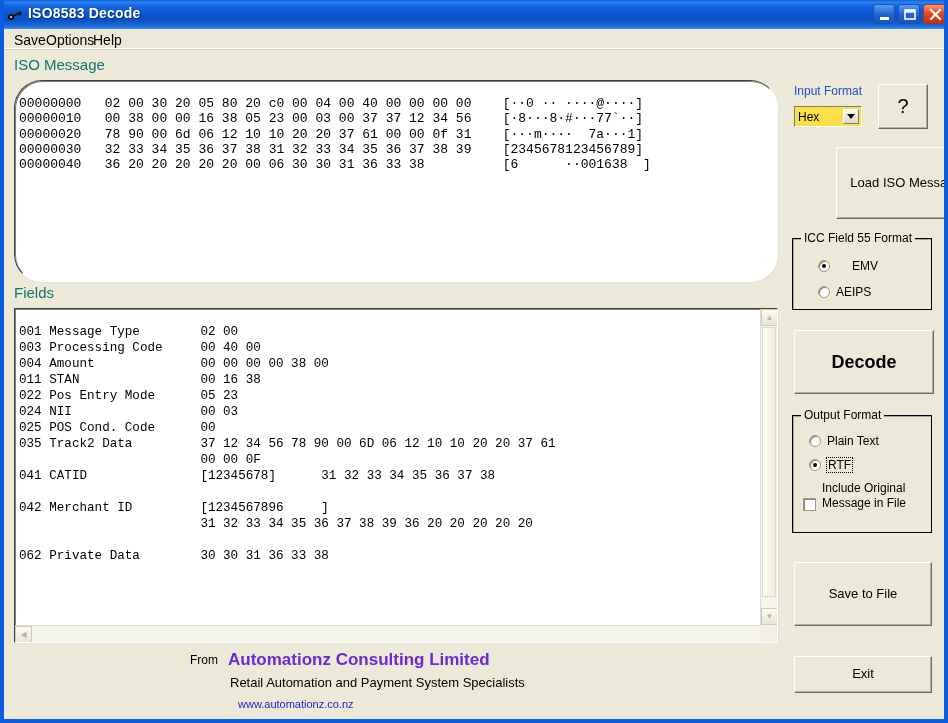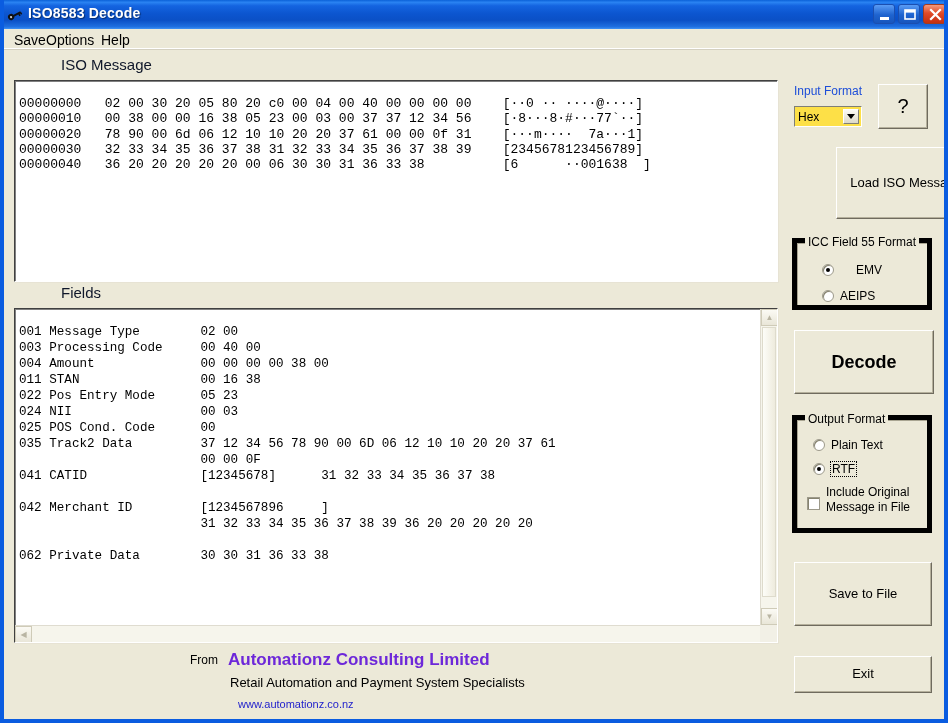--- a/index.html
+++ b/index.html
@@ -64,53 +64,52 @@
   }
   .menu-item {
     position: absolute; top: 2px;
     font-size: 14px;
     color: #000000;
     padding: 1px 4px;
     white-space: nowrap;
   }
   #menu-save { left: 10px; }
   #menu-options { left: 42px; }
-  #menu-help { left: 97px; }
+  #menu-help { left: 89px; }
 
   #menu-sep {
     position: absolute; left: -4px; top: 48px; width: 948px; height: 2px;
     border-top: 1px solid #ffffff;
     border-bottom: 1px solid #d4d0c0;
     box-sizing: border-box;
   }
 
   
   .section-label {
     position: absolute;
     font-size: 15px;
-    color: #0f172a;
+    color: #0f766e;
     white-space: nowrap;
-    margin-left: 47px;
   }
   #lbl-iso-message { left: 10px; top: 56px; }
   #lbl-fields { left: 10px; top: 284px; }
 
   
   .sunken {
     position: absolute;
     background: #ffffff;
     box-sizing: border-box;
     border-top: 1px solid #404040;
     border-left: 1px solid #404040;
     border-right: 1px solid #ffffff;
     border-bottom: 1px solid #ffffff;
     box-shadow: inset 1px 1px 0 #808080, 1px 1px 0 #e7e3d4;
     overflow: hidden;
   }
-  #iso-panel { left: 10px; top: 80px; width: 764px; height: 202px; }
+  #iso-panel { left: 10px; top: 80px; width: 764px; height: 202px; border-radius: 28px; }
   #fields-panel { left: 10px; top: 308px; width: 764px; height: 335px; }
 
   .mono-text {
     position: absolute;
     left: 4px; top: 2px;
     font-family: "Liberation Mono", "DejaVu Sans Mono", monospace;
     font-size: 13px;
     line-height: 15.3px;
     color: #000000;
     white-space: pre;
@@ -204,21 +203,21 @@
   #btn-help { left: 874px; top: 84px; width: 50px; height: 45px; font-size: 20px; }
   #btn-load { left: 790px; top: 147px; width: 140px; height: 72px; font-size: 13px; margin-left: 42px; }
   #btn-decode { left: 790px; top: 330px; width: 140px; height: 64px; font-size: 18px; font-weight: bold; }
   #btn-save-file { left: 790px; top: 562px; width: 138px; height: 64px; font-size: 13px; }
   #btn-exit { left: 790px; top: 656px; width: 138px; height: 37px; font-size: 13px; }
 
   
   .groupbox {
     position: absolute;
     box-sizing: border-box;
-    border: 5px solid #000000;
+    border: 1px solid #000000;
     box-shadow: inset 1px 1px 0 #a9a592;
     padding-left: 12px;
   }
   .groupbox-title {
     position: absolute; top: -8px; left: 8px;
     background: #ece9d8;
     padding: 0 3px;
     font-size: 12px; color: #000; white-space: nowrap;
   }
   #grp-icc { left: 788px; top: 238px; width: 140px; height: 72px; }
@@ -250,21 +249,21 @@
     outline-offset: 0px;
     padding: 0 1px;
   }
   #radio-emv   { left: 25px; top: 20px; gap: 16px; }
   #radio-aeips { left: 25px; top: 46px; }
   #radio-plain { left: 16px; top: 18px; }
   #radio-rtf   { left: 16px; top: 42px; }
 
   #chk-include-row {
     position: absolute; left: 10px; top: 65px;
-    display: flex; align-items: center;
+    display: flex; align-items: flex-end;
     font-size: 12px; color: #000;
   }
   .checkbox {
     width: 13px; height: 13px;
     background: #ffffff;
     box-sizing: border-box;
     border: 1px solid #9d9a8b;
     box-shadow: inset 1px 1px 0 #86836f;
     margin-right: 6px; margin-top: 7px;
     flex: 0 0 auto;

